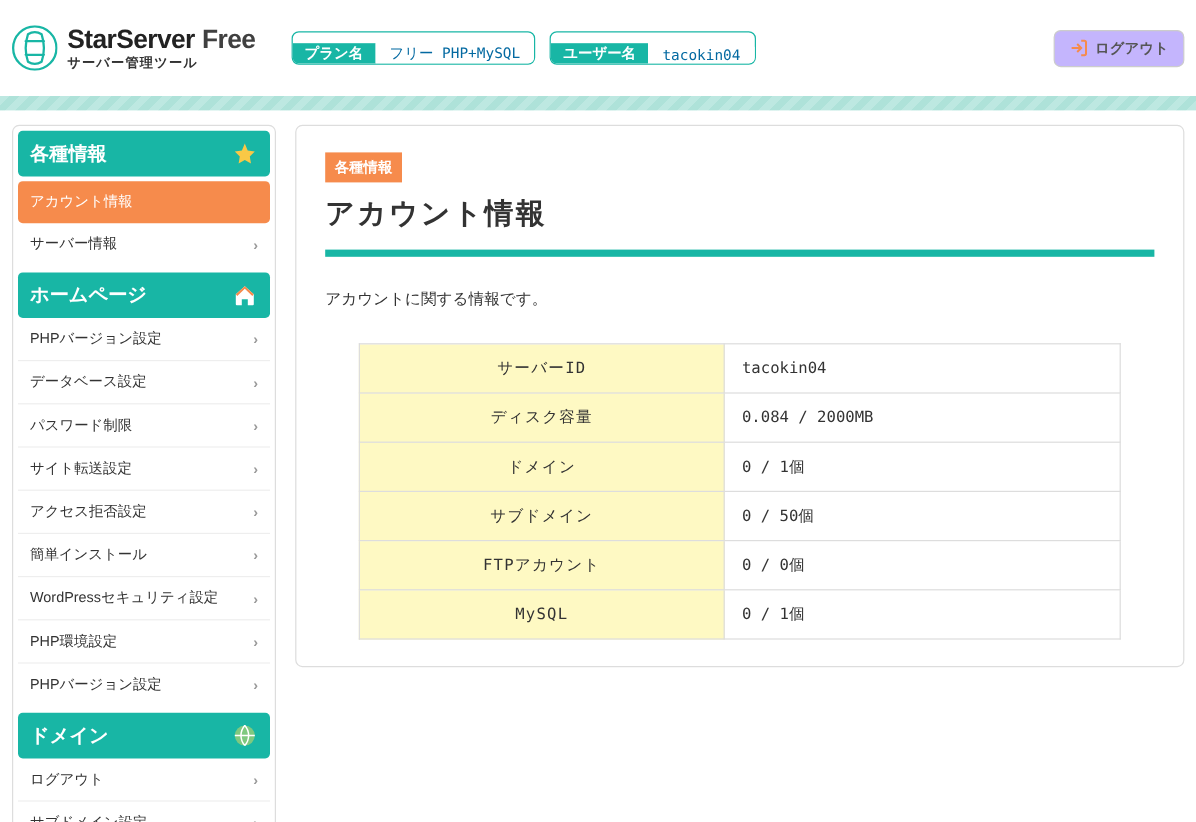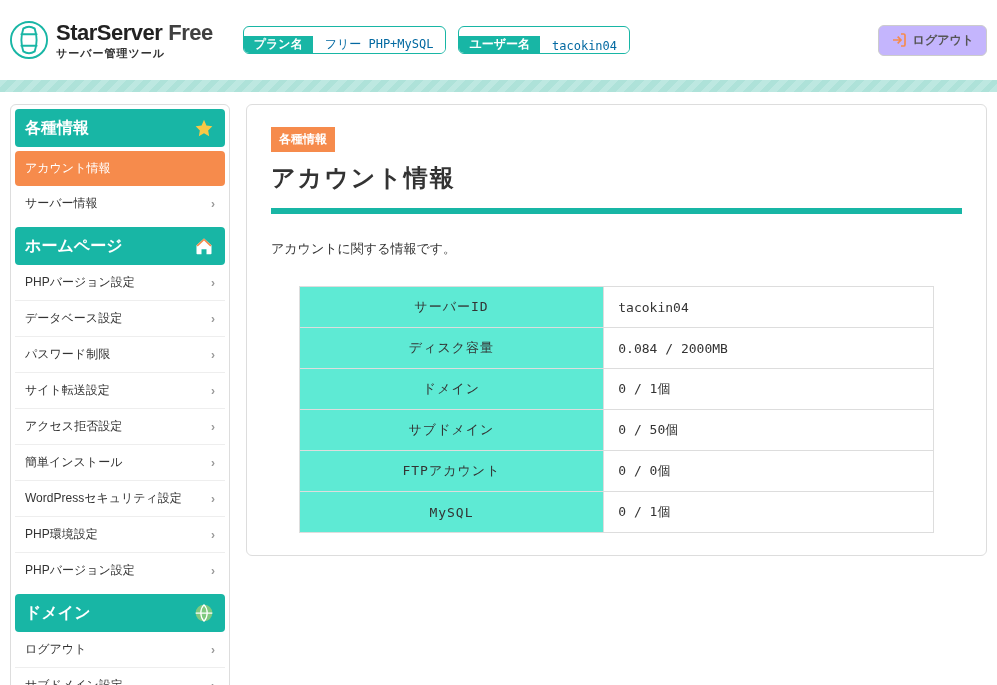--- a/index.html
+++ b/index.html
@@ -29,21 +29,21 @@
 .nav-item:last-child { border-bottom: none; }
 .nav-item.active { background: #f68b4c; color: #fff; border-radius: 4px; border-bottom: none; margin-top: 4px; }
 .nav-item .chev { color: #999; font-weight: bold; }
 .main { flex: 1; border: 1px solid #ddd; border-radius: 6px; padding: 22px 24px; background: #fff; }
 .badge { display: inline-block; background: #f68b4c; color: #fff; font-size: 12px; font-weight: bold; padding: 4px 8px; }
 .page-title { font-size: 24px; font-weight: bold; letter-spacing: 2px; margin: 10px 0 14px; }
 .thickline { height: 6px; background: #18b6a5; margin-bottom: 26px; }
 .desc { font-size: 13px; margin-bottom: 28px; }
 .info-table { width: 92%; margin: 0 auto; border-collapse: collapse; }
 .info-table th, .info-table td { border: 1px solid #ddd; padding: 11px 14px; font-size: 13px; text-align: left; font-family: monospace; }
-.info-table th { background: #5eead4; font-weight: normal; text-align: center; width: 48%; letter-spacing: 1px; }
+.info-table th { background: #fef9c3; font-weight: normal; text-align: center; width: 48%; letter-spacing: 1px; }
 .info-table td { color: #333; }
 </style>
 </head>
 <body>
 
 <div class="header">
   <div class="logo">
     <svg class="logo-mark" viewBox="0 0 40 40">
       <circle cx="20" cy="20" r="19" fill="none" stroke="#18b6a5" stroke-width="2"></circle>
       <path d="M14 8 Q10 20 14 32 M26 8 Q30 20 26 32 M14 8 Q20 4 26 8 M14 32 Q20 36 26 32 M12 14 H28 M12 26 H28" stroke="#18b6a5" stroke-width="2" fill="none" stroke-linecap="round"></path>

